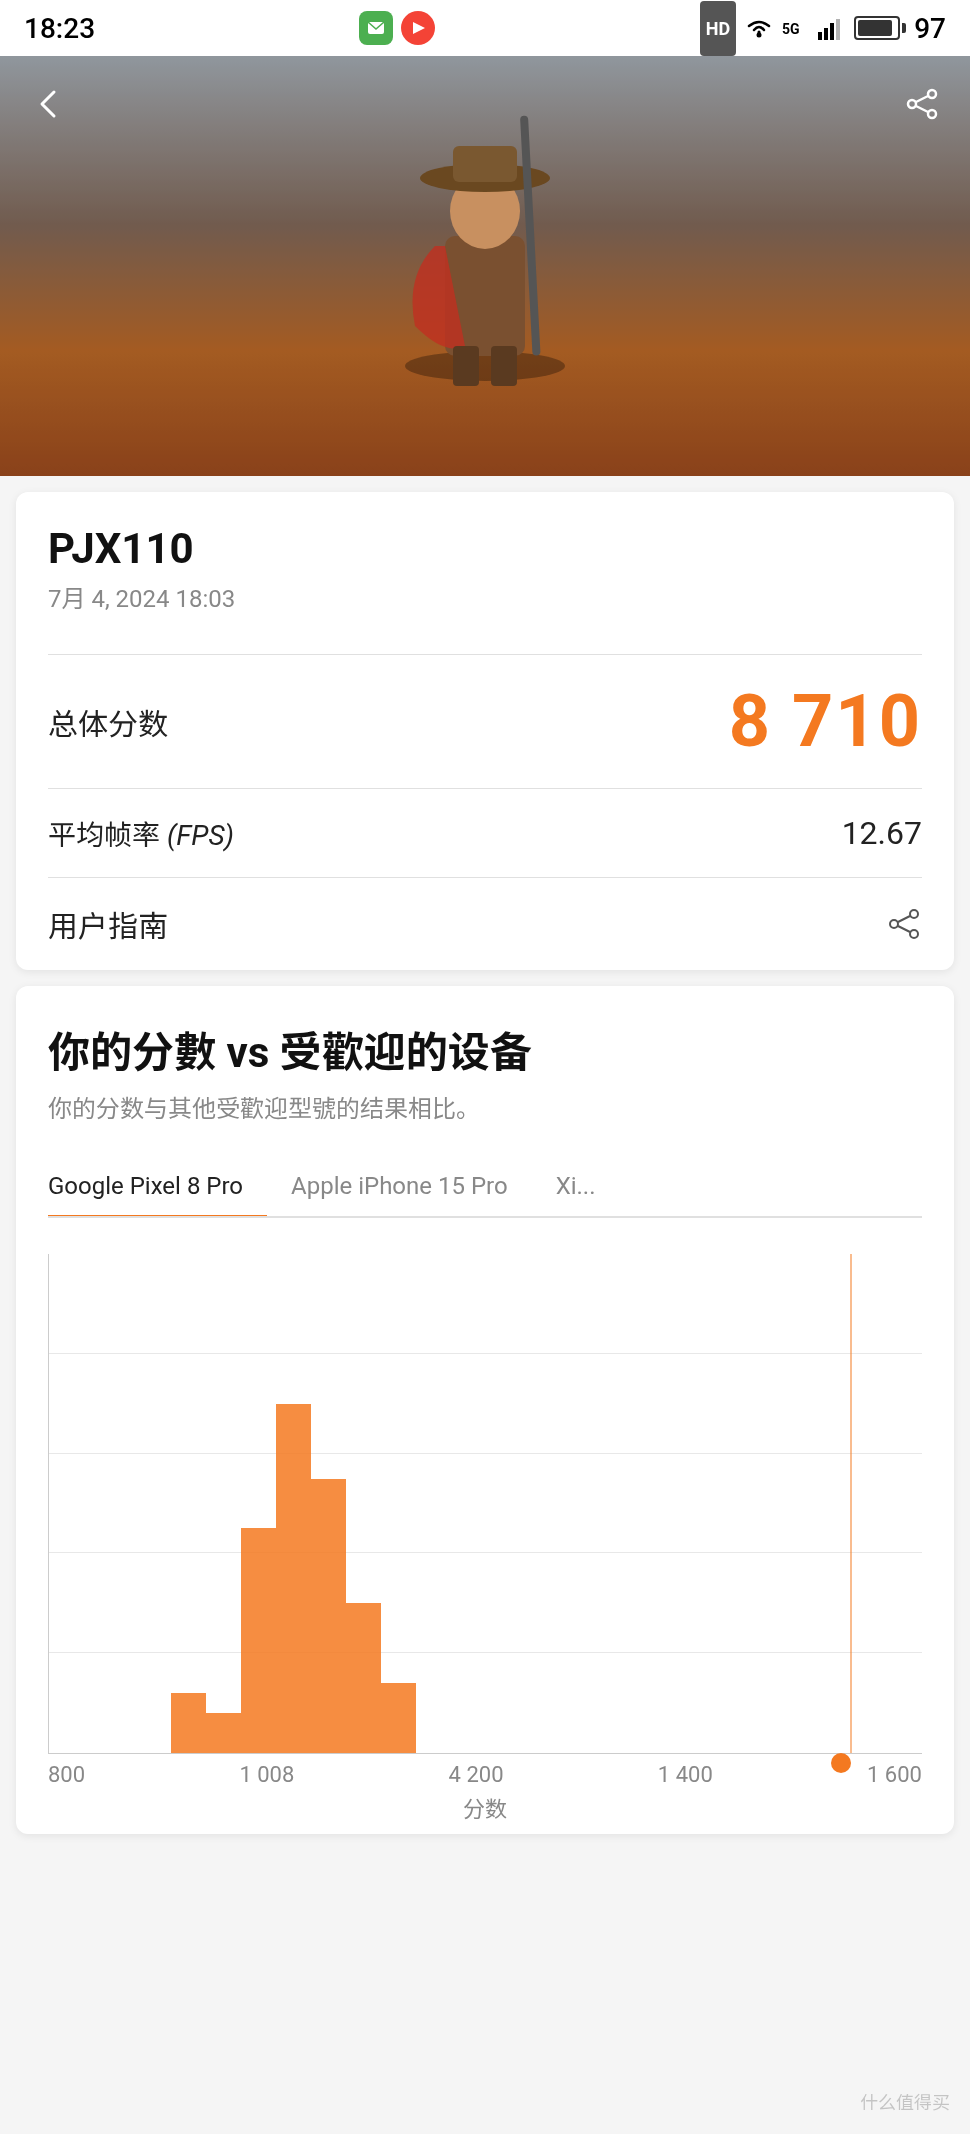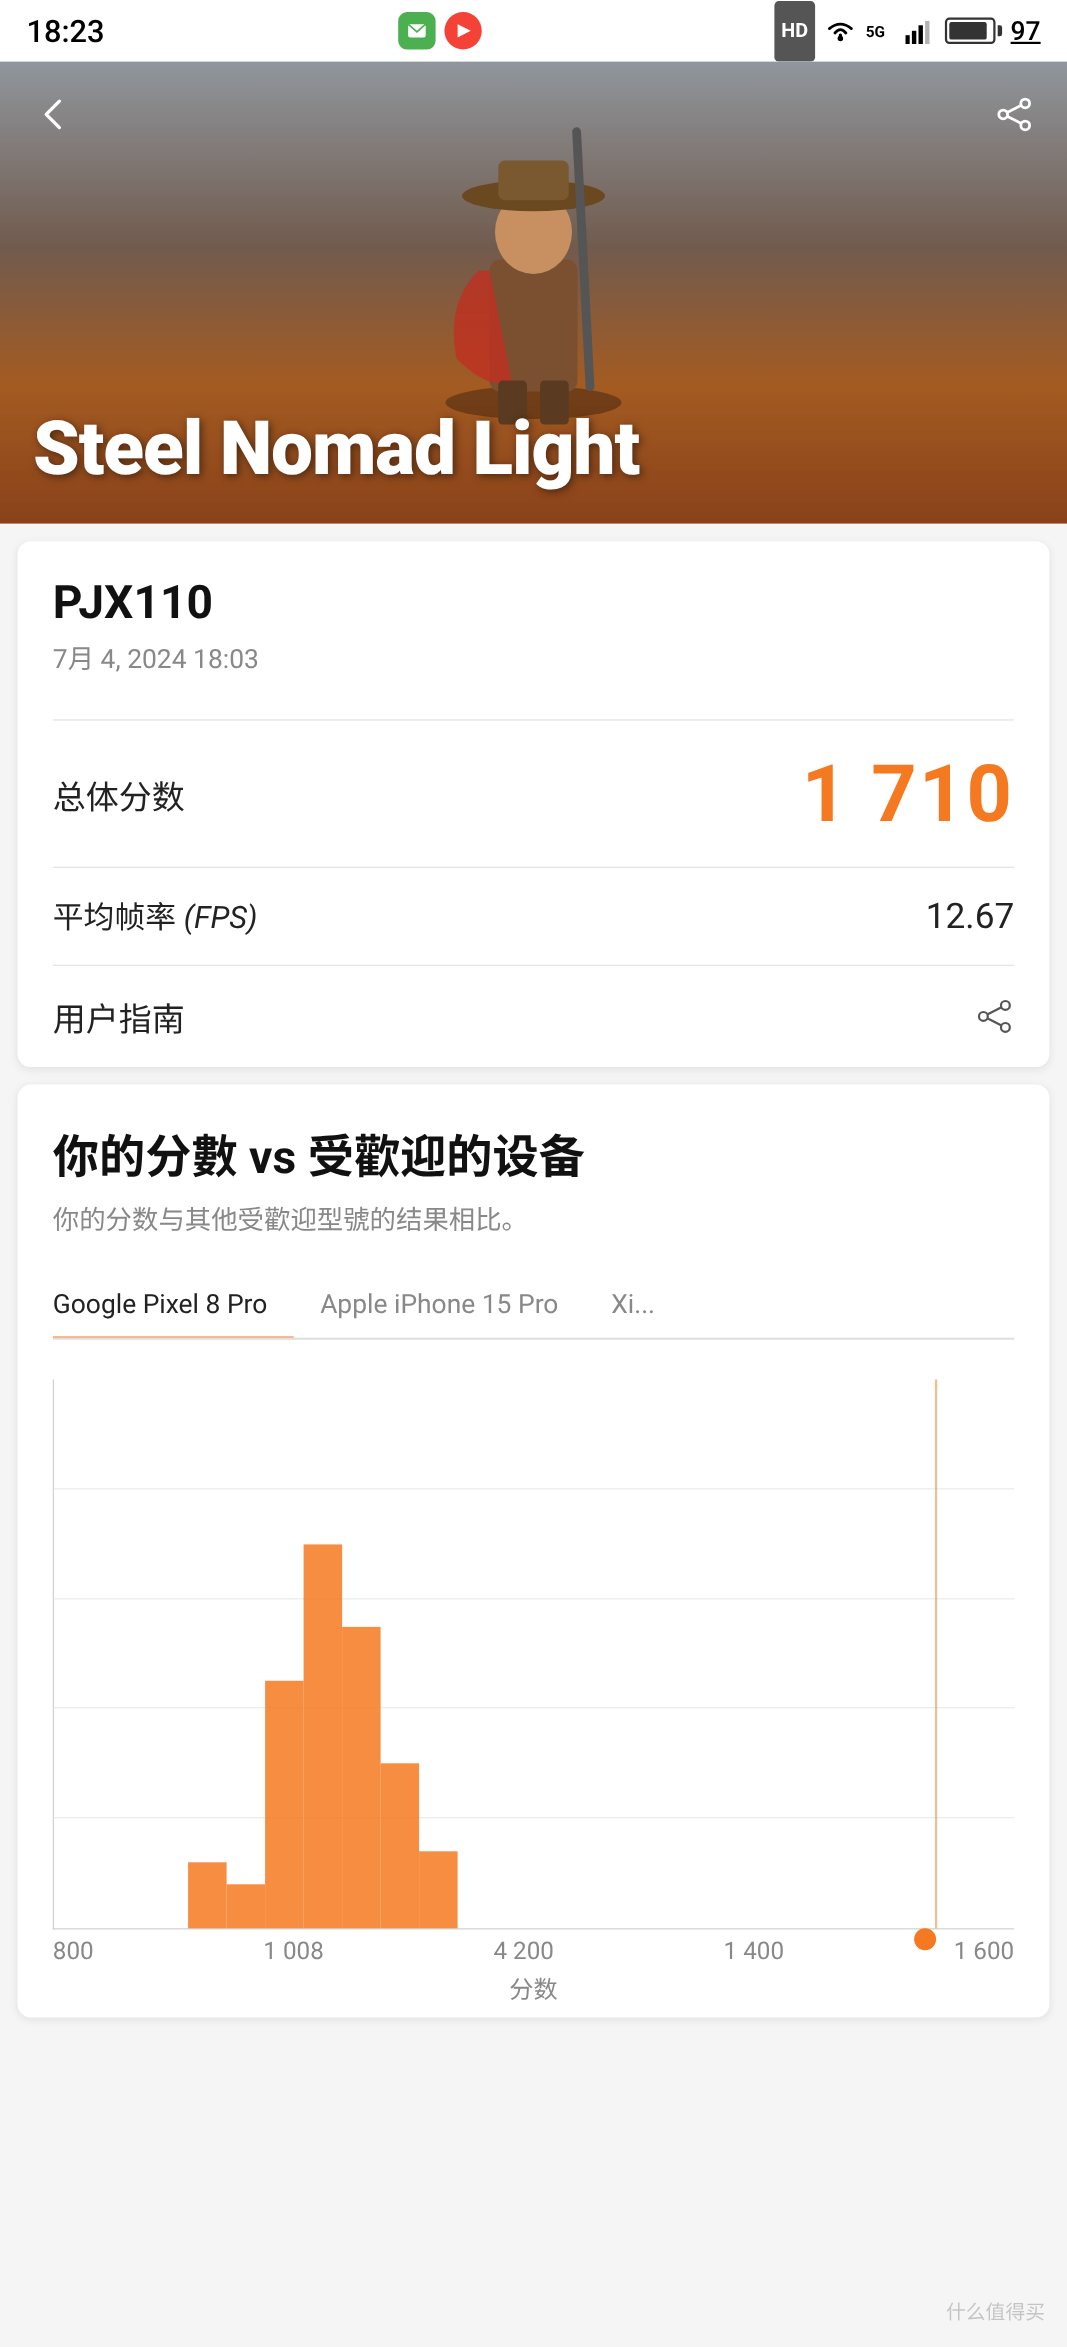--- a/index.html
+++ b/index.html
@@ -341,21 +341,21 @@
       <rect x="6" y="12" width="4" height="12" fill="#000"></rect>
       <rect x="12" y="7" width="4" height="17" fill="#000"></rect>
       <rect x="18" y="3" width="4" height="21" fill="#000" opacity="0.3"></rect>
     </svg>
     <div class="battery-icon">
       <div class="battery-box">
         <div class="battery-fill"></div>
       </div>
       <div class="battery-tip"></div>
     </div>
-    <span style="font-size:24px;font-weight:500;text-decoration:underline;">97</span>
+    <span style="font-size:28px;font-weight:500;">97</span>
   </div>
 </div>
 
 <div class="hero">
   <div class="hero-overlay"></div>
 
   <svg style="position:absolute;bottom:80px;left:50%;transform:translateX(-50%);" width="300" height="300" viewBox="0 0 300 300">
 
     <ellipse cx="150" cy="270" rx="80" ry="15" fill="rgba(0,0,0,0.3)"></ellipse>
 
@@ -367,21 +367,20 @@
 
     <rect x="118" y="50" width="64" height="36" rx="6" fill="#7a5830"></rect>
 
     <rect x="185" y="20" width="8" height="240" rx="4" fill="#555" transform="rotate(-3 185 20)"></rect>
 
     <path d="M100 150 Q70 180 80 230 Q110 260 130 250 L110 150Z" fill="#c03020" opacity="0.8"></path>
 
     <rect x="118" y="250" width="26" height="40" rx="4" fill="#5a3a20"></rect>
     <rect x="156" y="250" width="26" height="40" rx="4" fill="#5a3a20"></rect>
   </svg>
-  <div class="hero-title">Steel Nomad Light</div>
   <div class="hero-back">
     <svg width="36" height="36" viewBox="0 0 36 36">
         <path d="M24 6 L12 18 L24 30" stroke="#fff" stroke-width="3" fill="none" stroke-linecap="round" stroke-linejoin="round"></path>
       </svg>
   </div>
   <div class="hero-share">
     <svg width="36" height="36" viewBox="0 0 36 36">
       <circle cx="28" cy="8" r="4" fill="none" stroke="#fff" stroke-width="2.5"></circle>
       <circle cx="28" cy="28" r="4" fill="none" stroke="#fff" stroke-width="2.5"></circle>
       <circle cx="8" cy="18" r="4" fill="none" stroke="#fff" stroke-width="2.5"></circle>
@@ -390,21 +389,21 @@
     </svg>
   </div>
 </div>
 
 <div class="main-card">
   <div class="result-id">PJX110</div>
   <div class="result-date">7月 4, 2024 18:03</div>
 
   <div class="score-row">
     <span class="score-label">总体分数</span>
-    <span class="score-value-orange">1 710</span>
+    <span class="score-value-orange">8 710</span>
   </div>
 
   <div class="fps-row">
     <span class="fps-label">平均帧率 <em>(FPS)</em></span>
     <span class="fps-value">12.67</span>
   </div>
 
   <div class="guide-row" style="cursor:pointer;">
     <span class="guide-label">用户指南</span>
     <div class="share-icon-small">

